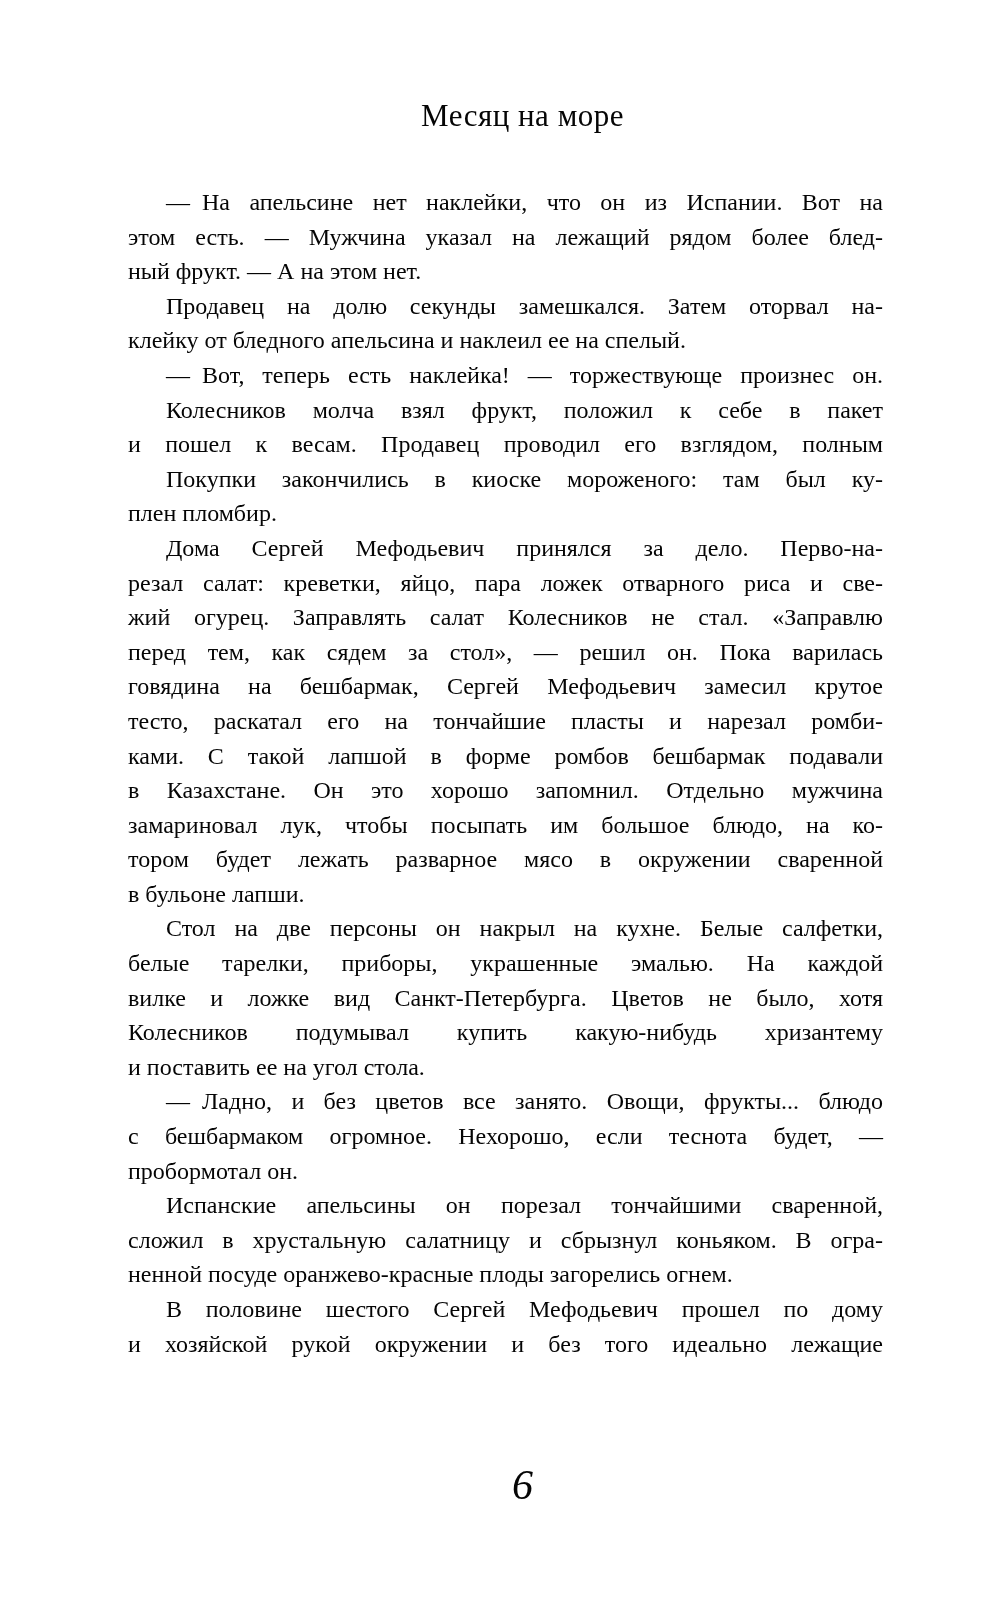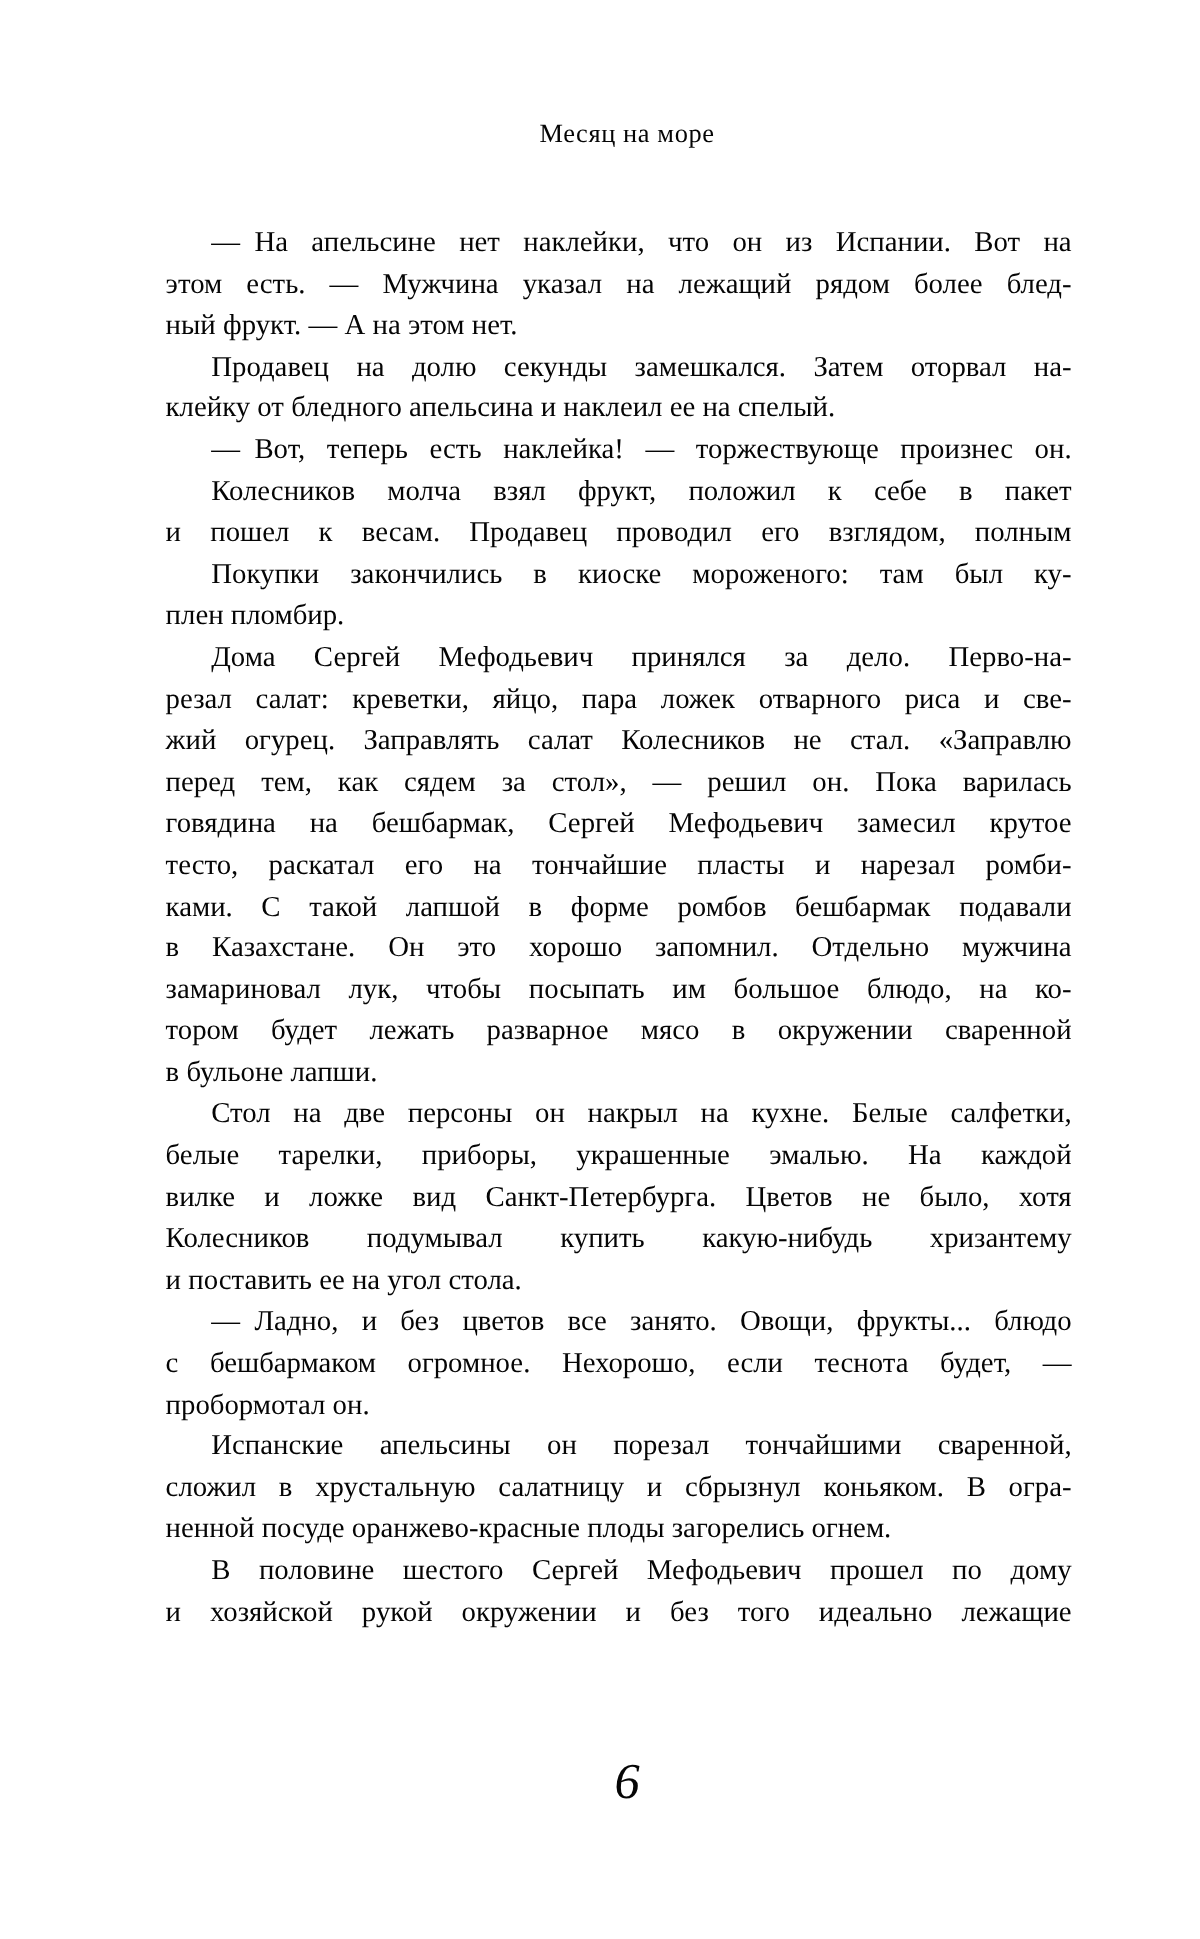--- a/index.html
+++ b/index.html
@@ -15,28 +15,28 @@
     color: #050505;
     font-family: "Liberation Serif", "DejaVu Serif", serif;
     overflow: hidden;
   }
   .running-title {
     position: absolute;
     left: 145px;
     top: 100px;
     width: 755px;
     text-align: center;
-    font-size: 22px;
+    font-size: 31px;
     line-height: 1;
     letter-spacing: 0.5px;
     white-space: nowrap;
   }
   .text-block {
     position: absolute;
-    left: 138px;
+    left: 128px;
     top: 185px;
     width: 755px;
     font-size: 24px;
     line-height: 34.6px;
   }
   .line {
     height: 34.6px;
     text-align: justify;
     text-align-last: justify;
   }

